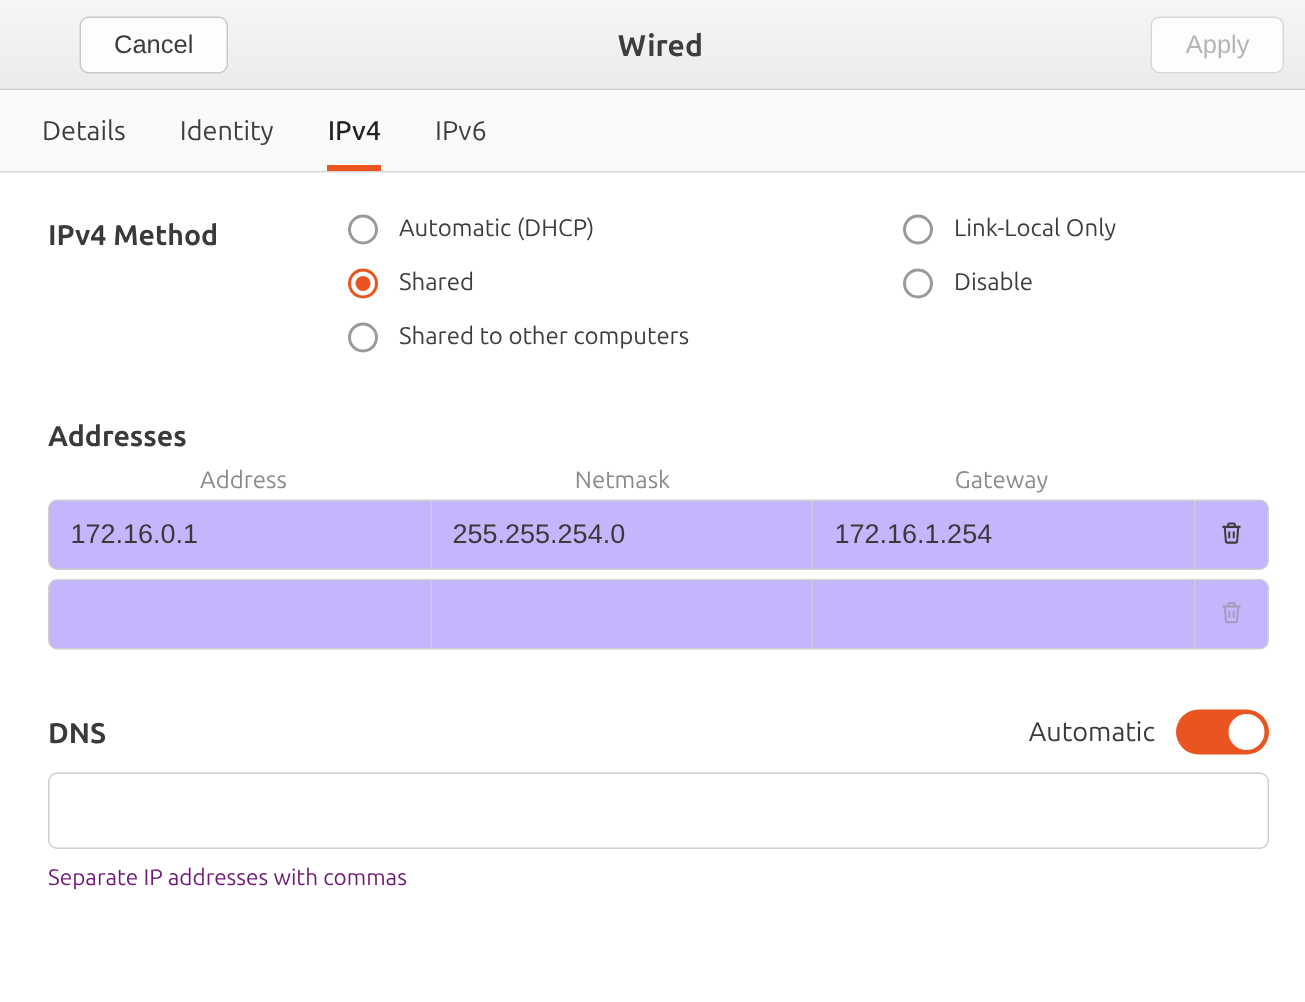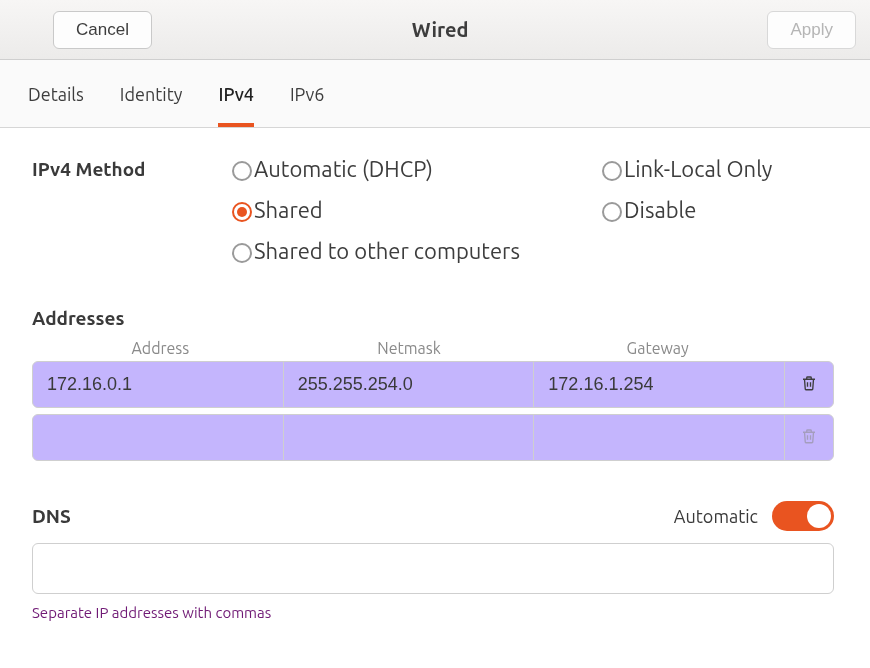--- a/index.html
+++ b/index.html
@@ -40,39 +40,39 @@
       font-weight: 700;
       font-size: 20px;
       color: #3d3d3d;
     }
     .tabbar {
       display: flex;
       gap: 36px;
       padding: 0 28px;
       border-bottom: 1px solid #d6d6d6;
       background: #fafafa;
-      height: 68px;
+      height: 55px;
       align-items: stretch;
     }
     .tab {
       display: flex;
       align-items: center;
       font-size: 18px;
       color: #3d3d3d;
       cursor: pointer;
       border-bottom: 4px solid transparent;
       padding-top: 4px;
     }
     .tab.active {
       color: #222;
       border-bottom-color: #e95420;
       font-weight: 500;
     }
     .content {
-      padding: 28px 36px 0 32px;
+      padding: 28px 24px 0 32px;
     }
     .method-row {
       display: flex;
       align-items: flex-start;
       margin-bottom: 30px;
     }
     .section-label {
       font-weight: 700;
       font-size: 19px;
       color: #3a3a3a;
@@ -80,24 +80,24 @@
       padding-top: 2px;
     }
     .method-grid {
       display: grid;
       grid-template-columns: 350px auto;
       row-gap: 16px;
       column-gap: 20px;
     }
     .radio-item {
       display: flex;
-      align-items: flex-end;
-      gap: 2px;
-      cursor: pointer;
-      font-size: 22px;
+      align-items: flex-start;
+      gap: 14px;
+      cursor: pointer;
+      font-size: 16px;
       color: #3d3d3d;
     }
     .radio-circle {
       width: 20px;
       height: 20px;
       border-radius: 50%;
       border: 2px solid #9a9a9a;
       display: inline-flex;
       align-items: center;
       justify-content: center;

